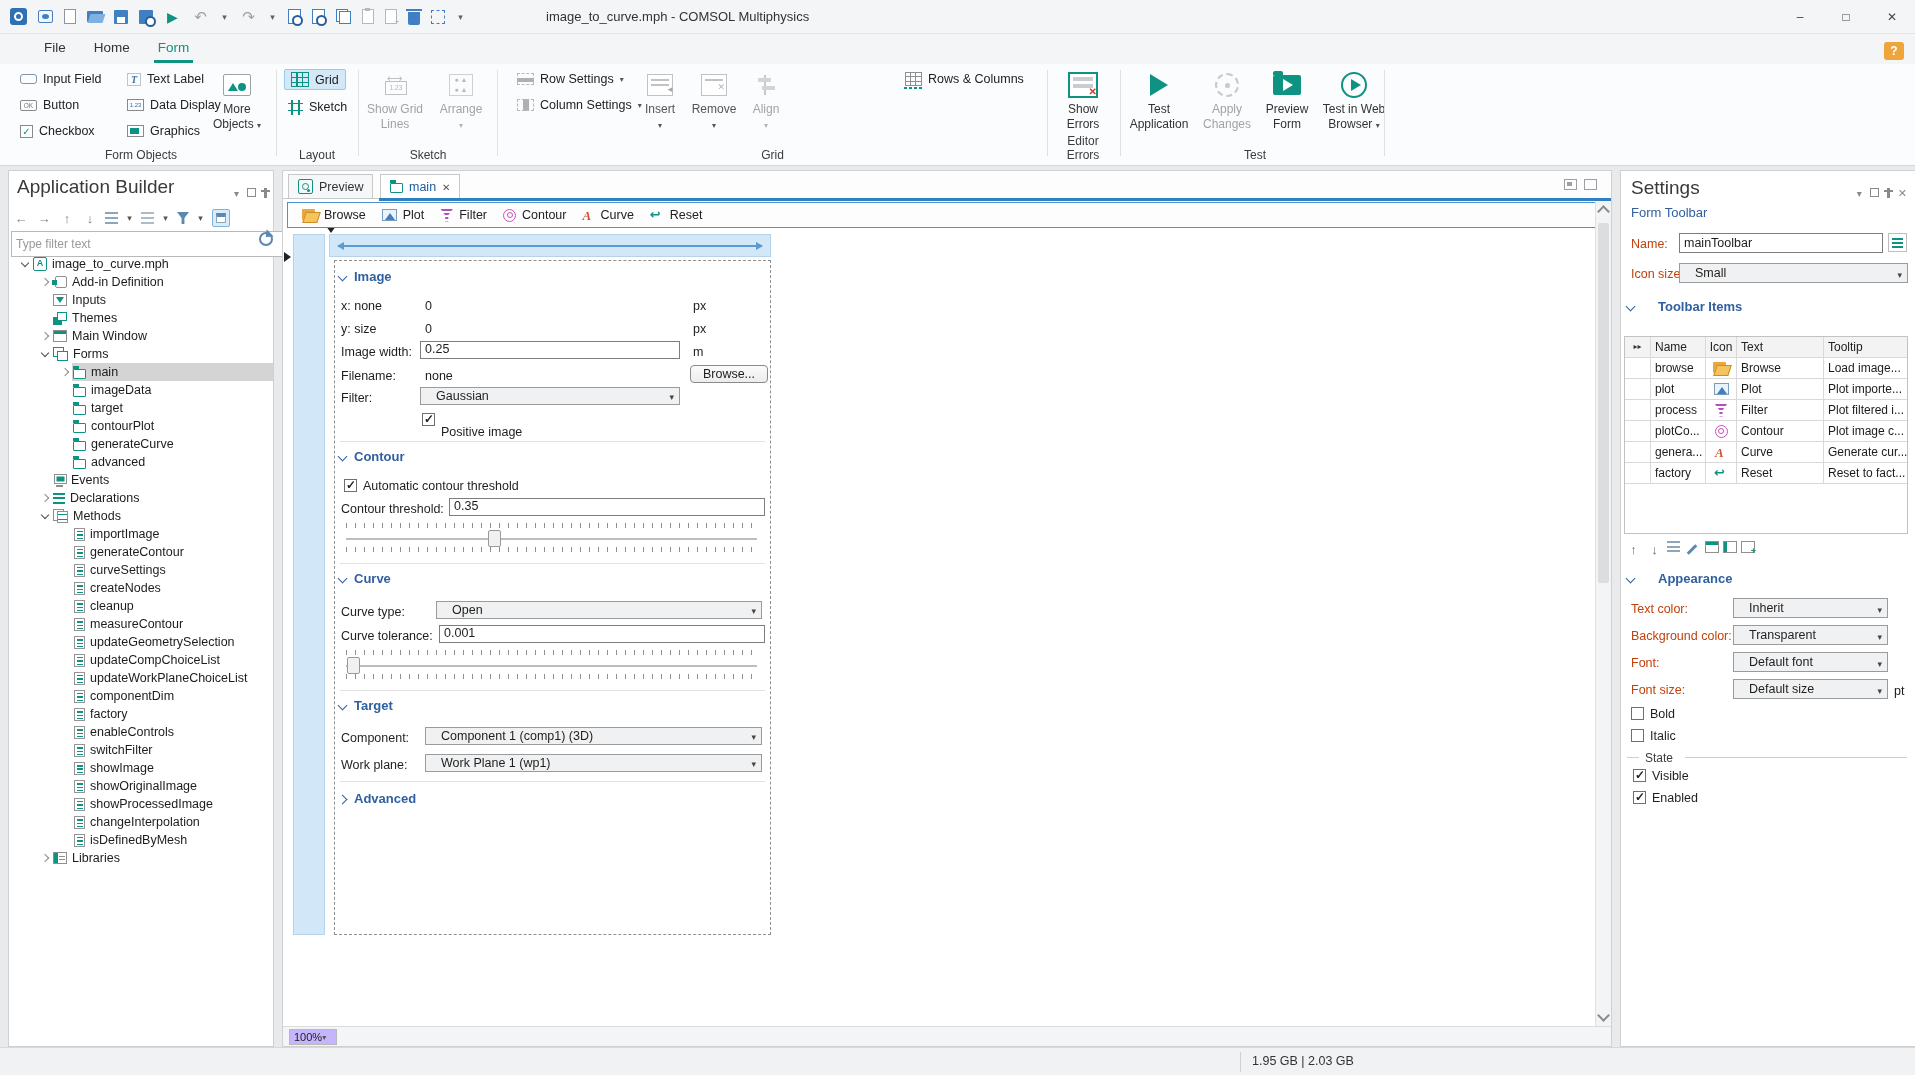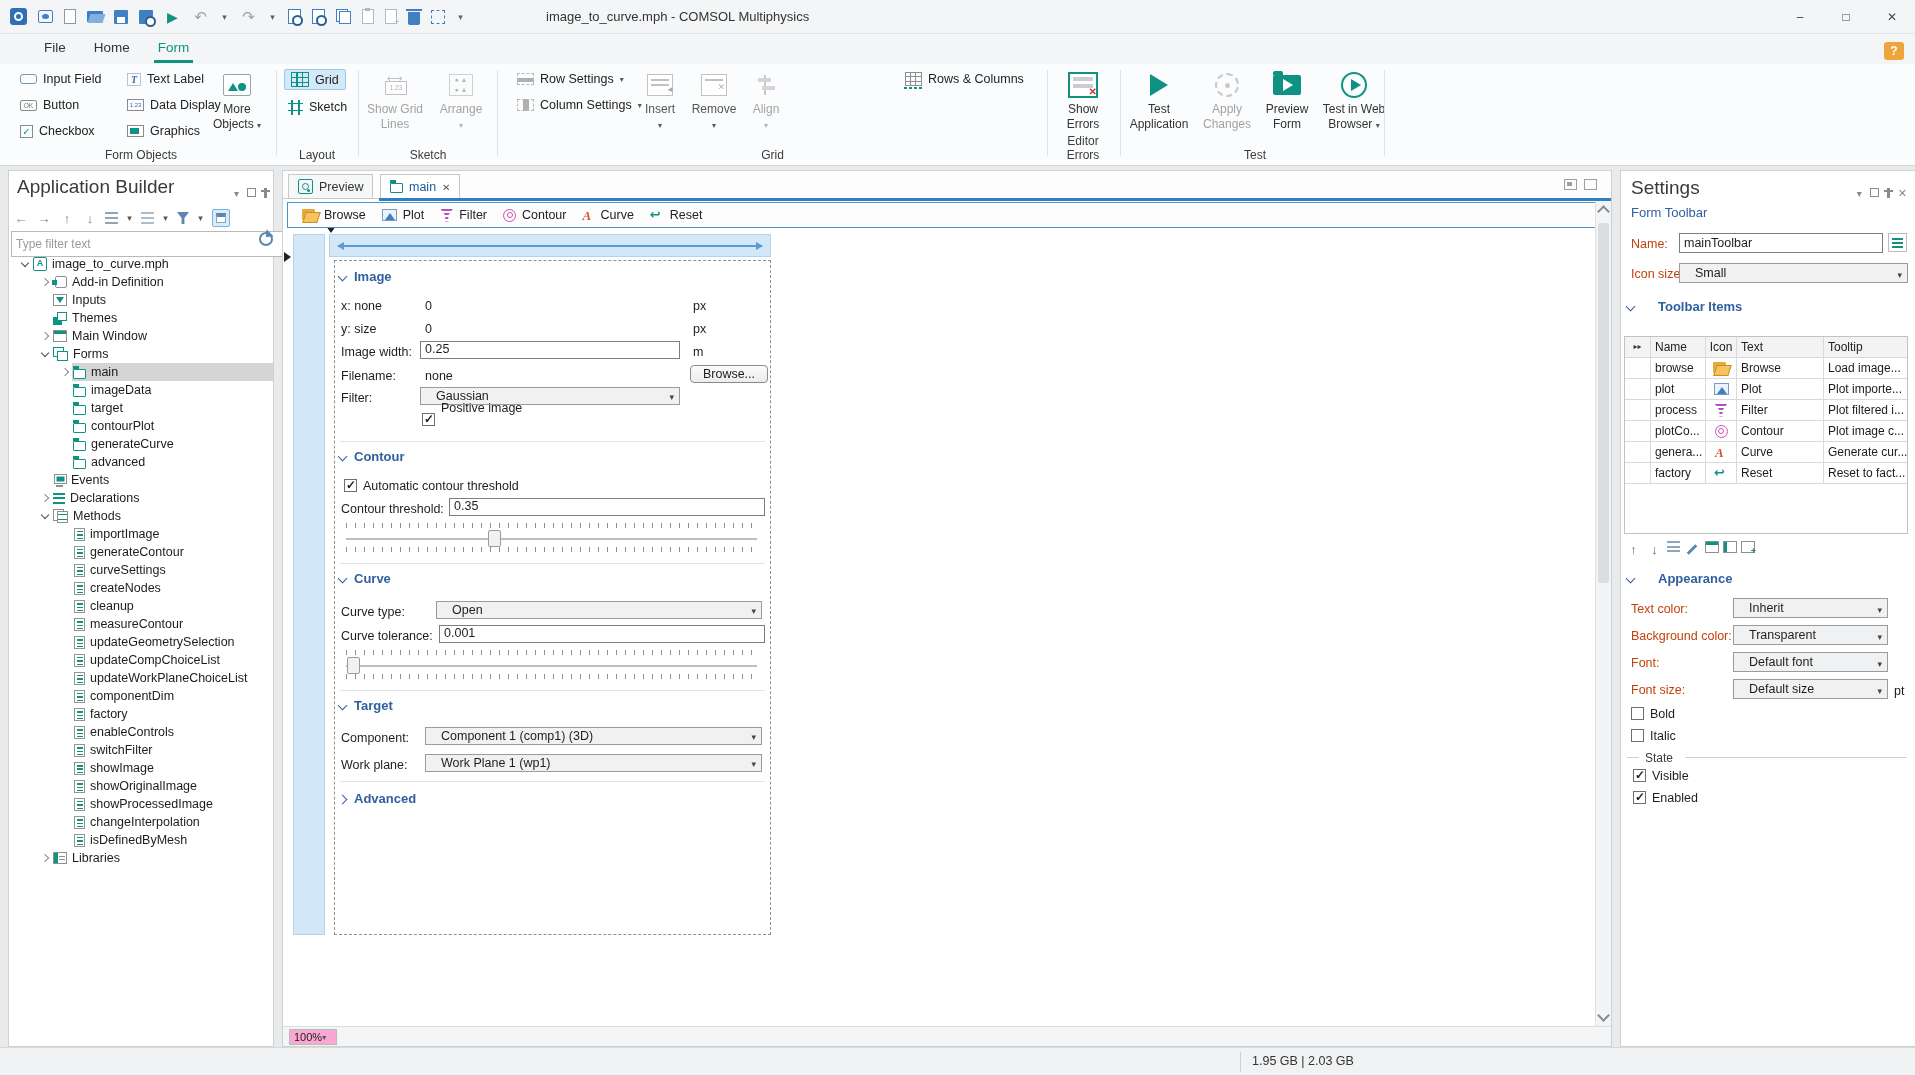--- a/index.html
+++ b/index.html
@@ -178,21 +178,21 @@
 .fbtn{position:absolute;height:18px;border:1px solid #8a8a8a;background:linear-gradient(#fbfbfb,#ececec);font-size:12.5px;text-align:center;line-height:16px;border-radius:4px}
 .fcheck{position:absolute;width:13px;height:13px;border:1px solid #6f6f6f;background:#fff}
 .fcheck.on::before{content:'✓';position:absolute;left:1px;top:-2px;font-size:12px;color:#222;font-weight:bold}
 .fchecklabel{position:absolute;font-size:12.5px;color:#1e1e1e}
 .fsepline{position:absolute;left:5px;right:5px;height:1px;background:#e2e2e2}
 .ticks{position:absolute;left:11px;right:13px;height:5px;background:repeating-linear-gradient(to right,#8f8f8f 0 1px,transparent 1px 9px)}
 .strack{position:absolute;left:11px;right:13px;height:2px;background:#bdbdbd}
 .shandle{position:absolute;width:13px;height:17px;background:#f1f1f1;border:1px solid #9a9a9a;border-radius:2px}
 
 #canvasbottom{position:absolute;left:0;bottom:0;right:0;height:20px;background:#f4f5f6;border-top:1px solid #ddd}
-#zoomctl{position:absolute;left:6px;top:2px;width:48px;height:16px;border:1px solid #b9b9b9;background:#f9a8d4;font-size:11px;display:flex;align-items:center;justify-content:flex-start;padding:0 4px}
+#zoomctl{position:absolute;left:6px;top:2px;width:48px;height:16px;border:1px solid #b9b9b9;background:#c4b5fd;font-size:11px;display:flex;align-items:center;justify-content:flex-start;padding:0 4px}
 #vscroll{position:absolute;right:0;top:30px;width:16px;bottom:20px;background:#f3f4f5;border-left:1px solid #e0e0e0}
 .scr{position:absolute;left:3px;width:9px;height:9px;border:solid #8a8a8a;border-width:0 2px 2px 0}
 #scrup{top:6px;transform:rotate(-135deg)}
 #scrdn{bottom:6px;transform:rotate(45deg)}
 #vthumb{position:absolute;left:2px;right:2px;top:22px;height:360px;background:#dcdddf;border-radius:2px}
 
 
 #settings .ptitle{position:absolute;left:10px;top:6px}
 #setsub{position:absolute;left:10px;top:34px;font-size:13px;color:var(--secblue)}
 .slabel{position:absolute;left:10px;font-size:12.5px;color:#c2410c}
@@ -795,21 +795,21 @@
       <span class="funit" style="top:61px">px</span>
       <span class="flabel" style="top:84px">Image width:</span>
       <div class="finput" style="left:85px;top:80px;width:260px">0.25</div>
       <span class="funit" style="top:84px">m</span>
       <span class="flabel" style="top:108px">Filename:</span>
       <span class="fvalue" style="left:90px;top:108px">none</span>
       <div class="fbtn" style="left:355px;top:104px;width:78px">Browse...</div>
       <span class="flabel" style="top:130px">Filter:</span>
       <div class="fcombo" style="left:85px;top:126px;width:260px">Gaussian</div>
       <span class="fcheck on" style="left:87px;top:152px"></span>
-      <span class="fchecklabel" style="left:106px;top:140px">Positive image</span>
+      <span class="fchecklabel" style="left:106px;top:164px">Positive image</span>
 
       <div class="fsepline" style="top:180px"></div>
 
       <div class="fsec" style="top:188px">
           <span class="fchev open"></span>
           <span>Contour</span>
         </div>
       <span class="fcheck on" style="left:9px;top:218px"></span>
       <span class="fchecklabel" style="left:28px;top:218px">Automatic contour threshold</span>
       <span class="flabel" style="top:241px">Contour threshold:</span>

